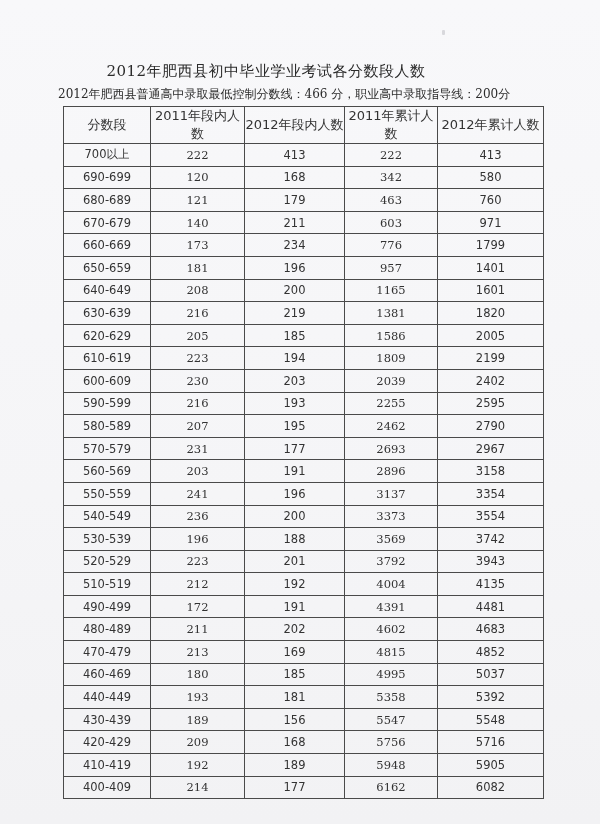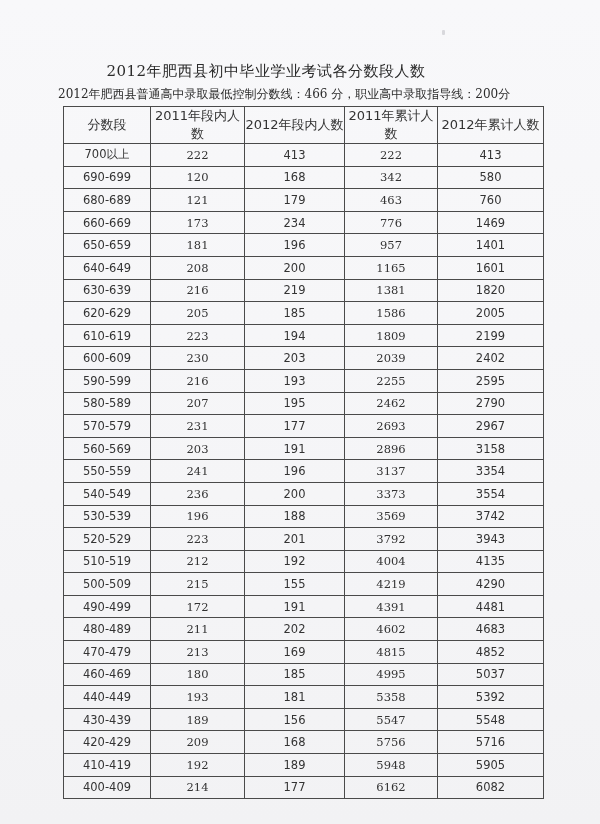--- a/index.html
+++ b/index.html
@@ -78,25 +78,32 @@
           <td class="c4">580</td>
         </tr>
         <tr>
           <td class="c0">680-689</td>
           <td class="c1 num-serif">121</td>
           <td class="c2">179</td>
           <td class="c3 num-serif">463</td>
           <td class="c4">760</td>
         </tr>
         <tr>
+          <td class="c0">670-679</td>
+          <td class="c1 num-serif">140</td>
+          <td class="c2">211</td>
+          <td class="c3 num-serif">603</td>
+          <td class="c4">971</td>
+        </tr>
+        <tr>
           <td class="c0">660-669</td>
           <td class="c1 num-serif">173</td>
           <td class="c2">234</td>
           <td class="c3 num-serif">776</td>
-          <td class="c4">1469</td>
+          <td class="c4">1799</td>
         </tr>
         <tr>
           <td class="c0">650-659</td>
           <td class="c1 num-serif">181</td>
           <td class="c2">196</td>
           <td class="c3 num-serif">957</td>
           <td class="c4">1401</td>
         </tr>
         <tr>
           <td class="c0">640-649</td>
@@ -190,27 +197,20 @@
           <td class="c4">3943</td>
         </tr>
         <tr>
           <td class="c0">510-519</td>
           <td class="c1 num-serif">212</td>
           <td class="c2">192</td>
           <td class="c3 num-serif">4004</td>
           <td class="c4">4135</td>
         </tr>
         <tr>
-          <td class="c0">500-509</td>
-          <td class="c1 num-serif">215</td>
-          <td class="c2">155</td>
-          <td class="c3 num-serif">4219</td>
-          <td class="c4">4290</td>
-        </tr>
-        <tr>
           <td class="c0">490-499</td>
           <td class="c1 num-serif">172</td>
           <td class="c2">191</td>
           <td class="c3 num-serif">4391</td>
           <td class="c4">4481</td>
         </tr>
         <tr>
           <td class="c0">480-489</td>
           <td class="c1 num-serif">211</td>
           <td class="c2">202</td>

